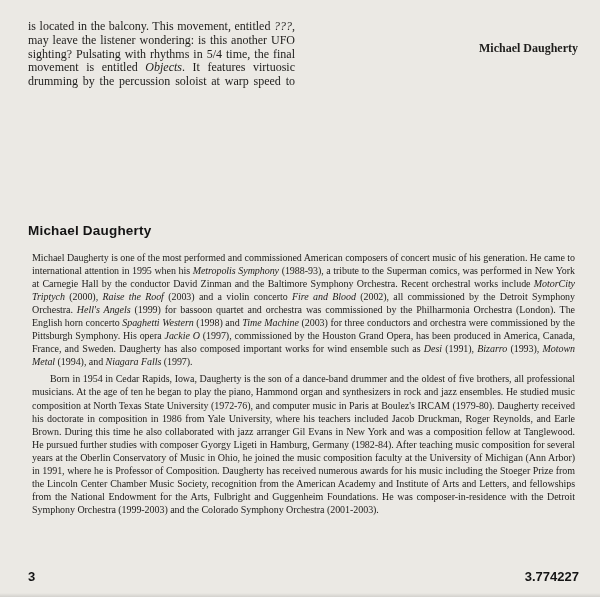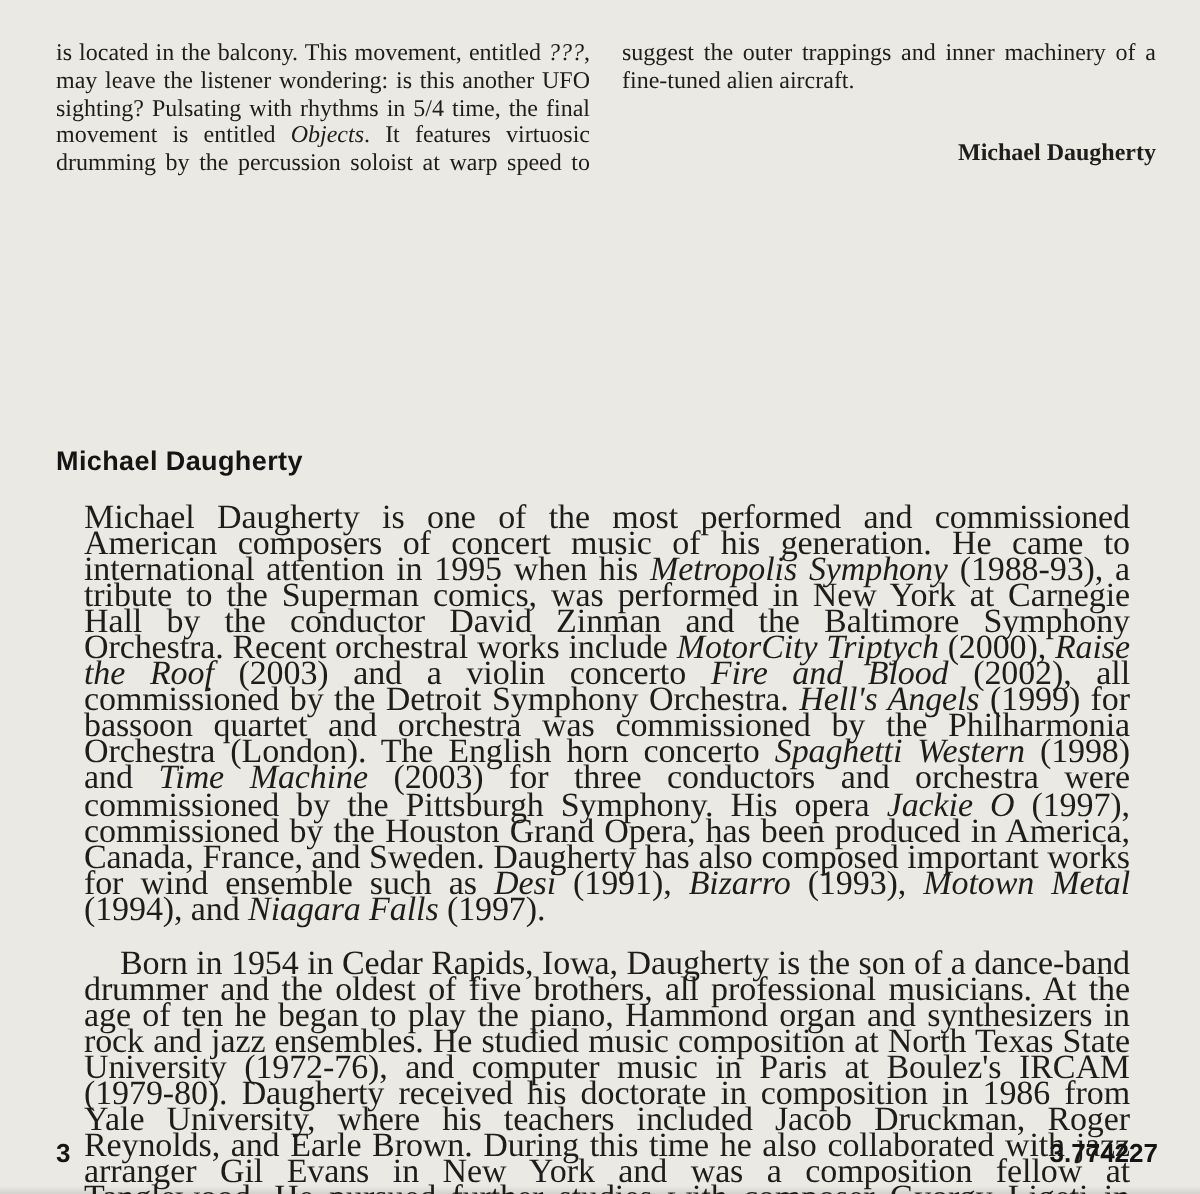--- a/index.html
+++ b/index.html
@@ -63,22 +63,22 @@
   }
   .heading {
     margin: 0 0 13px 0;
     font-family: "Liberation Sans", sans-serif;
     font-size: 13.5px;
     font-weight: bold;
     color: #141414;
     letter-spacing: 0.2px;
   }
   .body-par {
-    margin: 14px;
-    font-size: 17px;
+    margin: 4px;
+    font-size: 10px;
     line-height: 13.05px;
     text-align: justify;
     letter-spacing: -0.05px;
     font-family: Liberation Serif, serif;
   }
   .body-par.indent {
     text-indent: 18px;
   }
 
   
@@ -97,21 +97,20 @@
   }
 </style>
 </head>
 <body>
 
 <div class="page">
 
   <div class="top-columns">
     <div class="col left"><span>is located in the balcony. This movement, entitled </span><i>???</i><span>, may leave the listener wondering: is this another UFO sighting? Pulsating with rhythms in 5/4 time, the final movement is entitled </span><i>Objects</i><span>. It features virtuosic drumming by the percussion soloist at warp speed to</span></div>
     <div class="col right">
-      <p class="col-text">suggest the outer trappings and inner machinery of a fine-tuned alien aircraft.</p>
       <p class="byline">Michael Daugherty</p>
     </div>
   </div>
 
   <div class="bio-section">
     <h2 class="heading">Michael Daugherty</h2>
     <p class="body-par"><span>Michael Daugherty is one of the most performed and commissioned American composers of concert music of his generation. He came to international attention in 1995 when his </span><i>Metropolis Symphony</i><span> (1988-93), a tribute to the Superman comics, was performed in New York at Carnegie Hall by the conductor David Zinman and the Baltimore Symphony Orchestra. Recent orchestral works include </span><i>MotorCity Triptych</i><span> (2000), </span><i>Raise the Roof</i><span> (2003) and a violin concerto </span><i>Fire and Blood</i><span> (2002), all commissioned by the Detroit Symphony Orchestra. </span><i>Hell's Angels</i><span> (1999) for bassoon quartet and orchestra was commissioned by the Philharmonia Orchestra (London). The English horn concerto </span><i>Spaghetti Western</i><span> (1998) and </span><i>Time Machine</i><span> (2003) for three conductors and orchestra were commissioned by the Pittsburgh Symphony. His opera </span><i>Jackie O</i><span> (1997), commissioned by the Houston Grand Opera, has been produced in America, Canada, France, and Sweden. Daugherty has also composed important works for wind ensemble such as </span><i>Desi</i><span> (1991), </span><i>Bizarro</i><span> (1993), </span><i>Motown Metal</i><span> (1994), and </span><i>Niagara Falls</i><span> (1997).</span></p>
     <p class="body-par indent"><span>Born in 1954 in Cedar Rapids, Iowa, Daugherty is the son of a dance-band drummer and the oldest of five brothers, all professional musicians. At the age of ten he began to play the piano, Hammond organ and synthesizers in rock and jazz ensembles. He studied music composition at North Texas State University (1972-76), and computer music in Paris at Boulez's IRCAM (1979-80). Daugherty received his doctorate in composition in 1986 from Yale University, where his teachers included Jacob Druckman, Roger Reynolds, and Earle Brown. During this time he also collaborated with jazz arranger Gil Evans in New York and was a composition fellow at Tanglewood. He pursued further studies with composer Gyorgy Ligeti in Hamburg, Germany (1982-84). After teaching music composition for several years at the Oberlin Conservatory of Music in Ohio, he joined the music composition faculty at the University of Michigan (Ann Arbor) in 1991, where he is Professor of Composition. Daugherty has received numerous awards for his music including the Stoeger Prize from the Lincoln Center Chamber Music Society, recognition from the American Academy and Institute of Arts and Letters, and fellowships from the National Endowment for the Arts, Fulbright and Guggenheim Foundations. He was composer-in-residence with the Detroit Symphony Orchestra (1999-2003) and the Colorado Symphony Orchestra (2001-2003).</span></p>
   </div>
 

